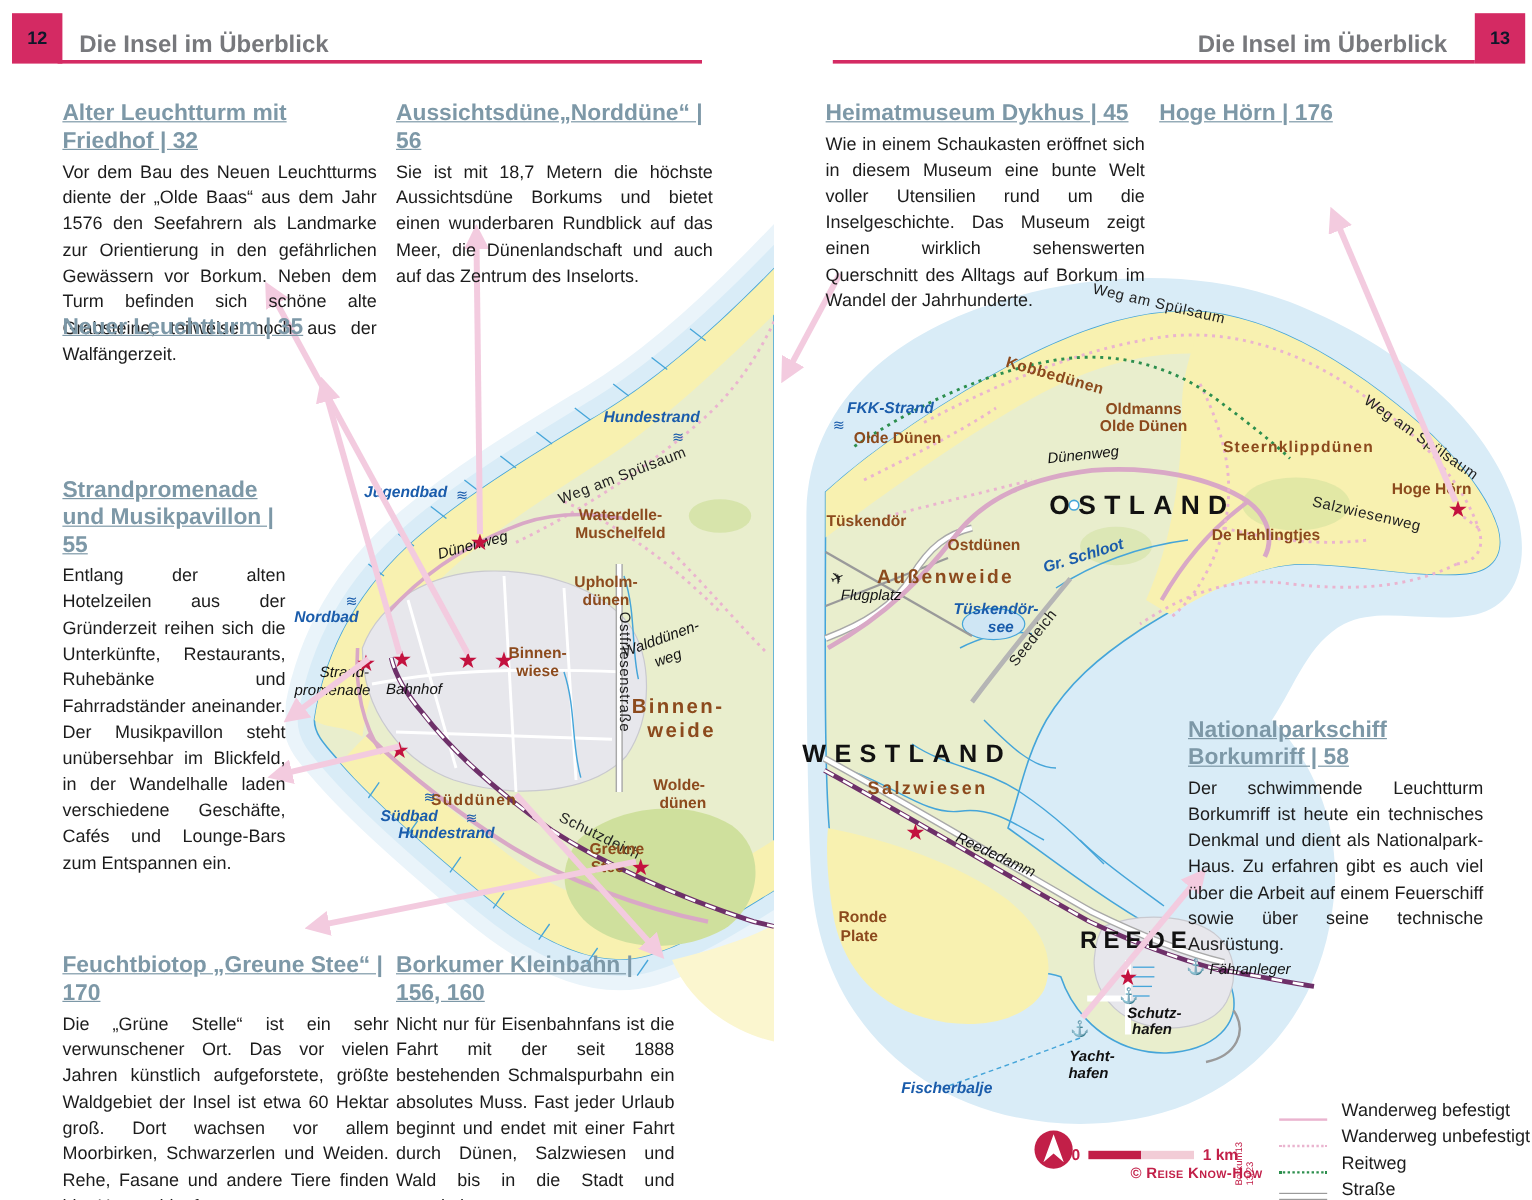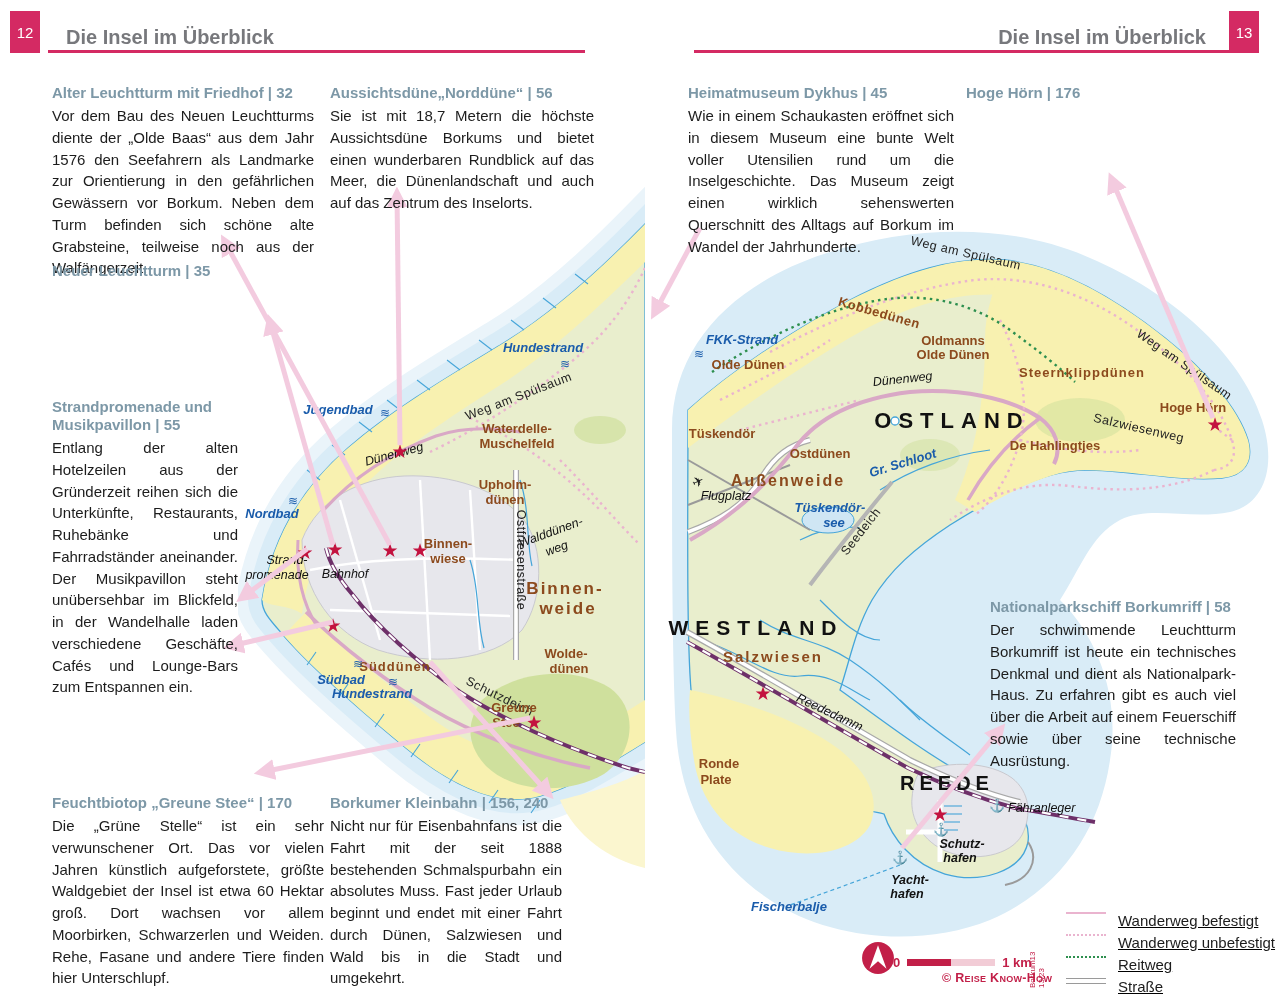--- a/index.html
+++ b/index.html
@@ -1,31 +1,31 @@
 <!DOCTYPE html>
 <html lang="de" style="--accent: #d42a63; --heading: #7d98a7; --text: #1c1c1c; --header-title: #77787c; --water: #d9ecf7; --water-light: #eaf4fa; --coast: #45a5d9; --sand: #f8f1b0; --sand-light: #fbf6cf; --land: #e9eecd; --wood: #cfe09d; --town: #e7e7ec; --road-pink: #d9a8c6; --path-pink: #eab4cf; --reitweg-green: #2d8f4e; --rail: #6e3069; --arrow: #f3cbdf; --brown: #8c4a1d; --water-label: #1a5cab; --star: #c3123f; --crimson: #c21f48; --scale-light: #f2ccd6;"><head>
 <meta charset="utf-8">
 <style>
   html,body{margin:0;padding:0;background:#fff;}
   #spread{position:relative;width:1277px;height:1000px;background:#fff;overflow:hidden;
           font-family:"Liberation Sans",sans-serif;}
   
-  .pagebox{position:absolute;width:30px;height:42px;background:var(--accent);color:#ffffff;
-           display:flex;align-items:center;justify-content:center;font-weight:normal;font-size:15px;}
+  .pagebox{position:absolute;width:42px;height:42px;background:var(--accent);color:#0f172a;
+           display:flex;align-items:center;justify-content:center;font-weight:bold;font-size:15px;}
   .pagebox-left{left:10px;top:11px;}
   .pagebox-right{left:1229px;top:11px;}
   .htitle{position:absolute;top:26px;font-size:20px;font-weight:bold;color:var(--header-title);}
   .htitle-left{left:66px;}
   .htitle-right{left:900px;width:306px;text-align:right;}
   .hrule{position:absolute;top:50px;height:3px;background:var(--accent);}
   .hrule-left{left:48px;width:537px;}
   .hrule-right{left:694px;width:535px;}
   
   .article{position:absolute;z-index:3;}
-  .article h3{margin:0 0 3px 0;font-size:15px;line-height:1.2;color:var(--heading);}
+  .article h3{margin:0 0 3px 0;font-size:19px;line-height:1.2;color:var(--heading);text-decoration:underline;}
   .article p{margin:0;font-size:15px;line-height:1.45;text-align:justify;color:var(--text);}
   
   #mapsvg{position:absolute;left:0;top:0;z-index:1;}
   #mapsvg text{font-family:"Liberation Sans",sans-serif;}
   .water-fill{fill:var(--water);}
   .water-halo2{fill:var(--water-light);stroke:var(--water-light);stroke-width:52;}
   .water-halo{fill:var(--water);stroke:var(--water);stroke-width:28;}
   .island{fill:var(--land);stroke:var(--coast);stroke-width:1.3;}
   .sand{fill:var(--sand);}
   .sand-light{fill:var(--sand-light);}
@@ -52,21 +52,21 @@
   .lbl-way{fill:#222;font-size:12.5px;letter-spacing:.5px;}
   .lbl-path{fill:#111;font-style:italic;font-size:12.5px;}
   .lbl-area{fill:#111;font-weight:bold;}
   .lbl-harbor{fill:#111;font-weight:bold;font-style:italic;font-size:12.5px;}
   .star{fill:var(--star);font-size:19px;text-anchor:middle;}
   .swim{fill:var(--water-label);font-size:12px;text-anchor:middle;}
   .anchor{fill:#123a66;font-size:13px;text-anchor:middle;}
   .plane{fill:#222;font-size:14px;text-anchor:middle;}
   
   .legend{position:absolute;left:1066px;top:912px;z-index:3;}
-  .legend-row{display:flex;align-items:flex-start;height:22px;text-decoration:underline;}
+  .legend-row{display:flex;align-items:flex-end;height:22px;}
   .sw{display:inline-block;width:40px;margin-right:12px;}
   .sw-solid{border-top:2px solid var(--path-pink);}
   .sw-dotpink{border-top:2px dotted var(--path-pink);}
   .sw-dotgreen{border-top:2px dotted var(--reitweg-green);}
   .sw-road{height:4px;border-top:1.5px solid #9a9a9a;border-bottom:1.5px solid #9a9a9a;}
   .legend-label{font-size:15px;color:#1c1c1c;}
   .northarrow{position:absolute;left:861px;top:941px;width:34px;height:34px;z-index:3;}
   .scalebar{position:absolute;left:893px;top:955px;z-index:3;display:flex;align-items:center;
             color:var(--crimson);font-weight:bold;font-size:13px;}
   .bar{display:inline-flex;margin:0 7px;}
@@ -326,21 +326,21 @@
   </section>
   <section class="article" style="left:52px;top:398px;width:186px;">
     <h3>Strandpromenade und Musikpavillon | 55</h3>
     <p>Entlang der alten Hotelzeilen aus der Gründerzeit reihen sich die Unterkünfte, Restaurants, Ruhebänke und Fahrradständer aneinander. Der Musikpavillon steht unübersehbar im Blickfeld, in der Wandelhalle laden verschiedene Geschäfte, Cafés und Lounge-Bars zum Entspannen ein.</p>
   </section>
   <section class="article" style="left:52px;top:794px;width:272px;">
     <h3>Feuchtbiotop „Greune Stee“ | 170</h3>
     <p>Die „Grüne Stelle“ ist ein sehr verwunschener Ort. Das vor vielen Jahren künstlich aufgeforstete, größte Waldgebiet der Insel ist etwa 60 Hektar groß. Dort wachsen vor allem Moorbirken, Schwarzerlen und Weiden. Rehe, Fasane und andere Tiere finden hier Unterschlupf.</p>
   </section>
   <section class="article" style="left:330px;top:794px;width:232px;">
-    <h3>Borkumer Kleinbahn | 156, 240</h3>
+    <h3>Borkumer Kleinbahn | 156, 160</h3>
     <p>Nicht nur für Eisenbahnfans ist die Fahrt mit der seit 1888 bestehenden Schmalspurbahn ein absolutes Muss. Fast jeder Urlaub beginnt und endet mit einer Fahrt durch Dünen, Salzwiesen und Wald bis in die Stadt und umgekehrt.</p>
   </section>
   <section class="article" style="left:688px;top:84px;width:266px;">
     <h3>Heimatmuseum Dykhus | 45</h3>
     <p>Wie in einem Schaukasten eröffnet sich in diesem Museum eine bunte Welt voller Utensilien rund um die Inselgeschichte. Das Museum zeigt einen wirklich sehenswerten Querschnitt des Alltags auf Borkum im Wandel der Jahrhunderte.</p>
   </section>
   <section class="article" style="left:966px;top:84px;width:268px;">
     <h3>Hoge Hörn | 176</h3>
   </section>
   <section class="article" style="left:990px;top:598px;width:246px;">

